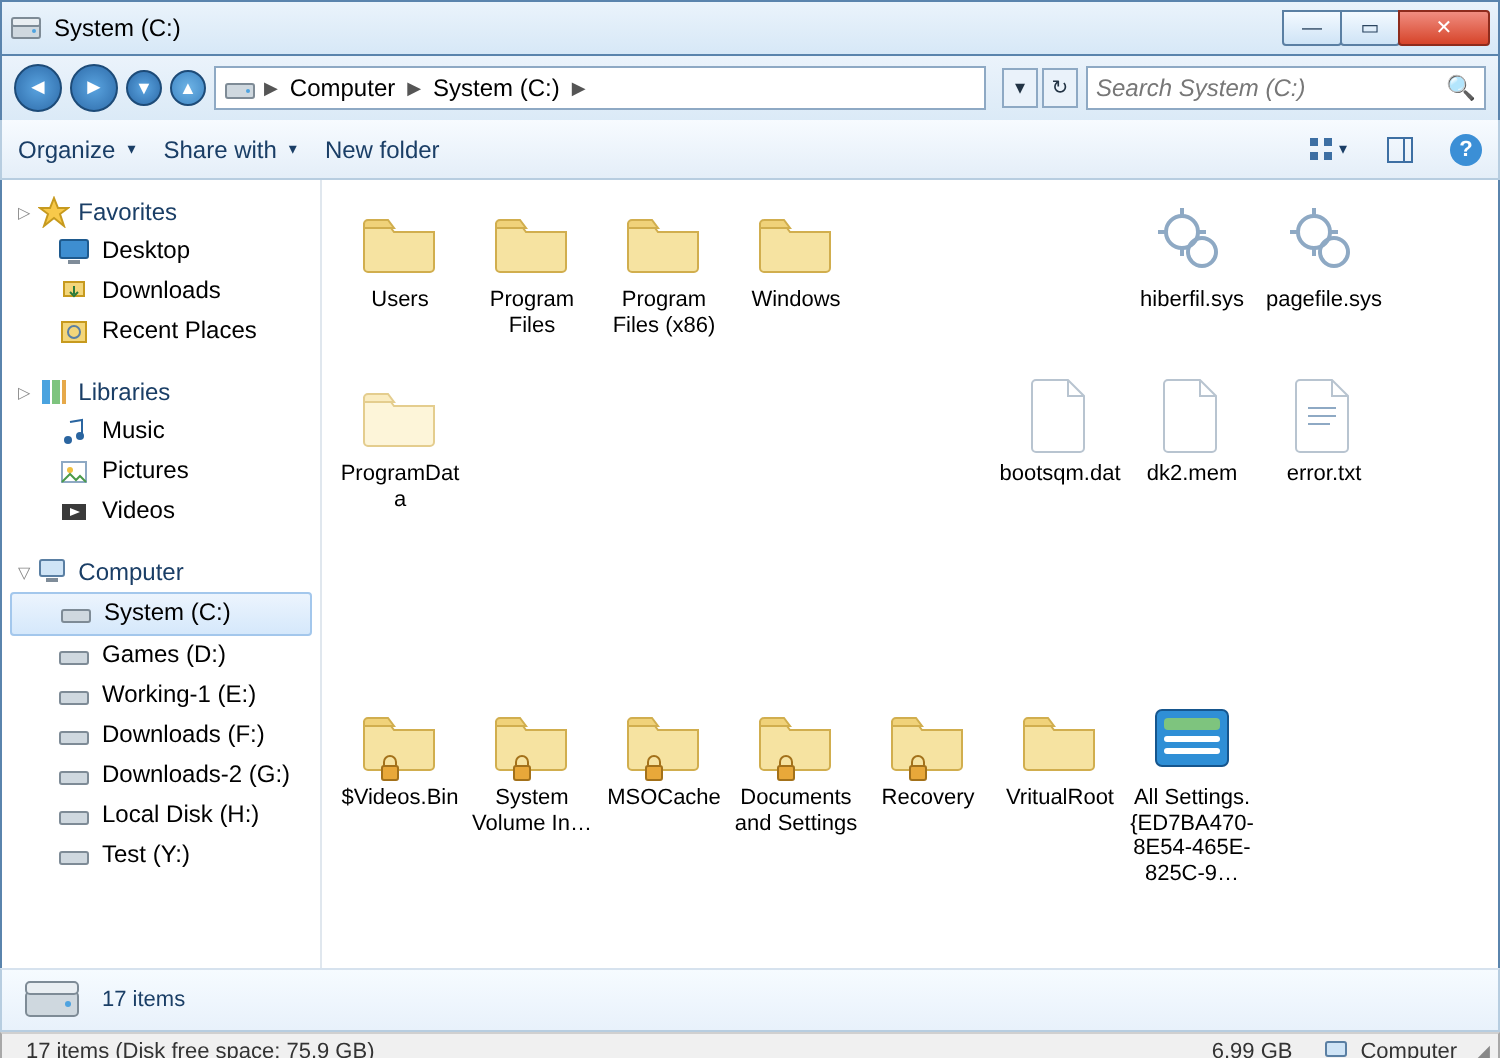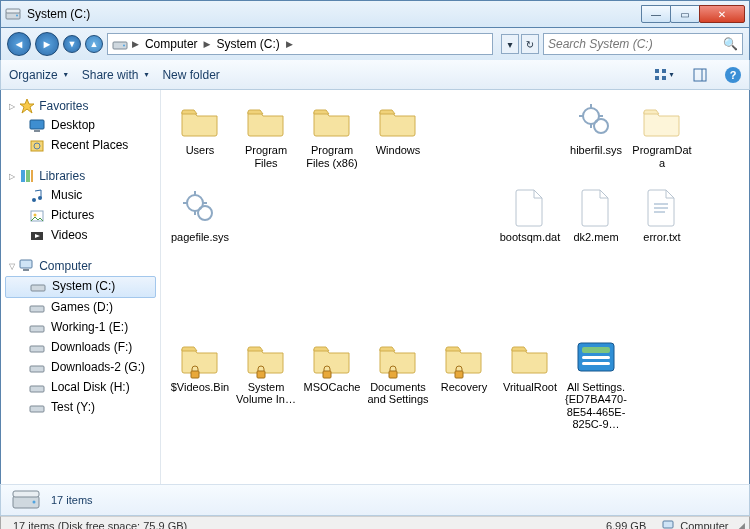--- a/index.html
+++ b/index.html
@@ -158,20 +158,29 @@
           <svg width="16" height="16">
             <rect x="1" y="2" width="14" height="9" rx="1" fill="#3e8ed0" stroke="#1e5a8e"></rect>
             <rect x="5" y="12" width="6" height="2" fill="#7f8c99"></rect>
           </svg>
         </span>
         <span>Desktop</span>
       </div>
     <div class="node">
         <span class="ico">
           <svg width="16" height="16">
+            <path d="M3 3h10v7H3z" fill="#f3d67a" stroke="#c79a1e"></path>
+            <path d="M8 5v4M6 8l2 2 2-2" stroke="#2a7a3a" fill="none"></path>
+          </svg>
+        </span>
+        <span>Downloads</span>
+      </div>
+    <div class="node">
+        <span class="ico">
+          <svg width="16" height="16">
             <rect x="2" y="3" width="12" height="10" fill="#f3d67a" stroke="#c79a1e"></rect>
             <circle cx="8" cy="8" r="3" fill="none" stroke="#5a7fa3"></circle>
           </svg>
         </span>
         <span>Recent Places</span>
       </div>
     <div class="gap"></div>
     <div class="group-hdr">
         <span class="exp">▷</span>
         <span class="ico">
@@ -336,41 +345,41 @@
               <line x1="14" y1="22" x2="14" y2="26"></line>
               <line x1="2" y1="14" x2="6" y2="14"></line>
               <line x1="22" y1="14" x2="26" y2="14"></line>
             </g>
           </svg>
         </div>
         <div class="label">hiberfil.sys</div>
       </div>
       <div class="item">
         <div class="thumb">
-          <svg width="42" height="38">
-            <path d="M3 10h12l3 4h20v18a2 2 0 0 1-2 2H5a2 2 0 0 1-2-2z" fill="#fdf5d9" stroke="#e4cd8e"></path>
-            <path d="M3 10a2 2 0 0 1 2-2h10l3 4H3z" fill="#faecc0" stroke="#e4cd8e"></path>
-          </svg>
-        </div>
-        <div class="label">ProgramData</div>
-      </div>
-      <div class="item">
-        <div class="thumb">
           <svg width="38" height="38">
             <circle cx="14" cy="14" r="8" fill="none" stroke="#8ea9c4" stroke-width="2"></circle>
             <circle cx="24" cy="24" r="7" fill="none" stroke="#8ea9c4" stroke-width="2"></circle>
             <g stroke="#8ea9c4" stroke-width="2">
               <line x1="14" y1="2" x2="14" y2="6"></line>
               <line x1="14" y1="22" x2="14" y2="26"></line>
               <line x1="2" y1="14" x2="6" y2="14"></line>
               <line x1="22" y1="14" x2="26" y2="14"></line>
             </g>
           </svg>
         </div>
         <div class="label">pagefile.sys</div>
+      </div>
+      <div class="item">
+        <div class="thumb">
+          <svg width="42" height="38">
+            <path d="M3 10h12l3 4h20v18a2 2 0 0 1-2 2H5a2 2 0 0 1-2-2z" fill="#fdf5d9" stroke="#e4cd8e"></path>
+            <path d="M3 10a2 2 0 0 1 2-2h10l3 4H3z" fill="#faecc0" stroke="#e4cd8e"></path>
+          </svg>
+        </div>
+        <div class="label">ProgramData</div>
       </div>
       <div class="item" style="visibility: hidden;">
         <div class="thumb"></div>
         <div class="label">x</div>
       </div>
       <div class="item" style="visibility: hidden;">
         <div class="thumb"></div>
         <div class="label">x</div>
       </div>
       <div class="item" style="visibility: hidden;">

